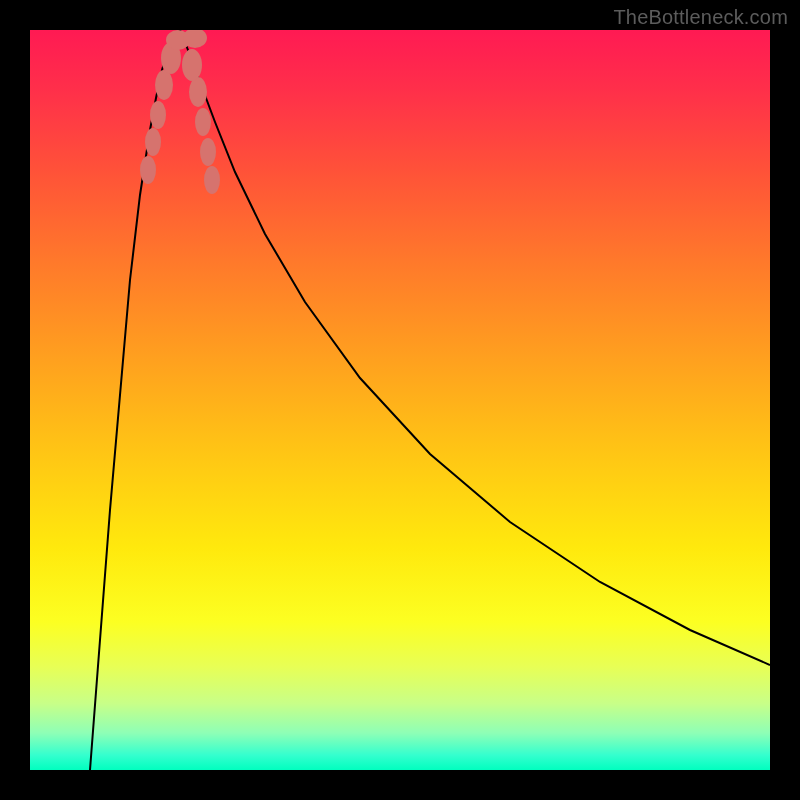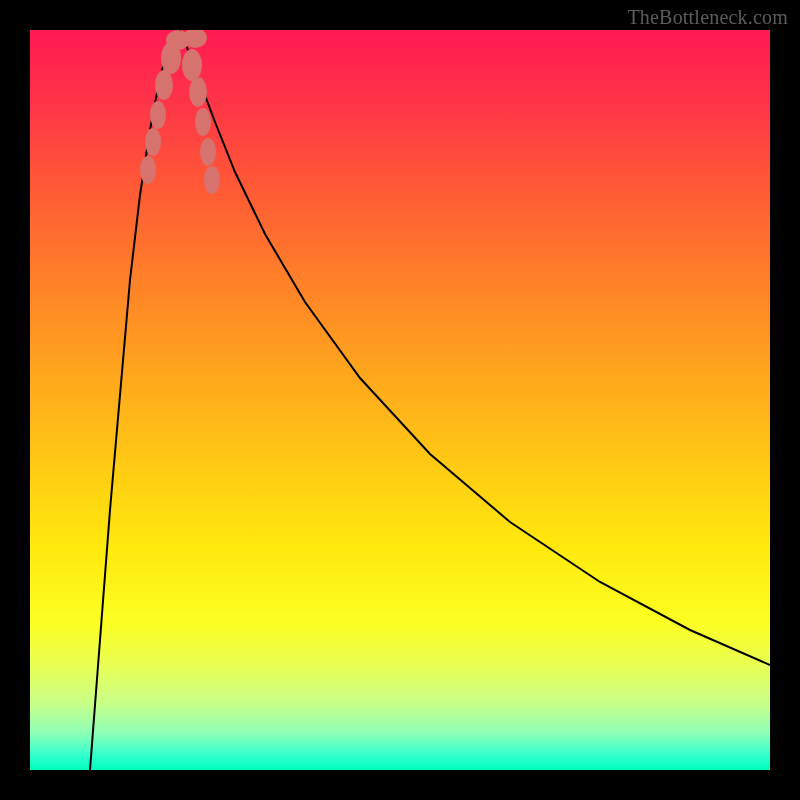--- a/index.html
+++ b/index.html
@@ -9,21 +9,20 @@
     height: 800px;
     overflow: hidden;
     background: #000;
     font-family: Arial, Helvetica, sans-serif;
   }
   .frame {
     position: absolute;
     left: 0; top: 0;
     width: 800px; height: 800px;
     background: #000;
-    font-family: Liberation Serif, serif;
   }
   .plot-area {
     position: absolute;
     left: 30px;
     top: 30px;
     width: 740px;
     height: 740px;
     overflow: hidden;
   }
   .gradient {

